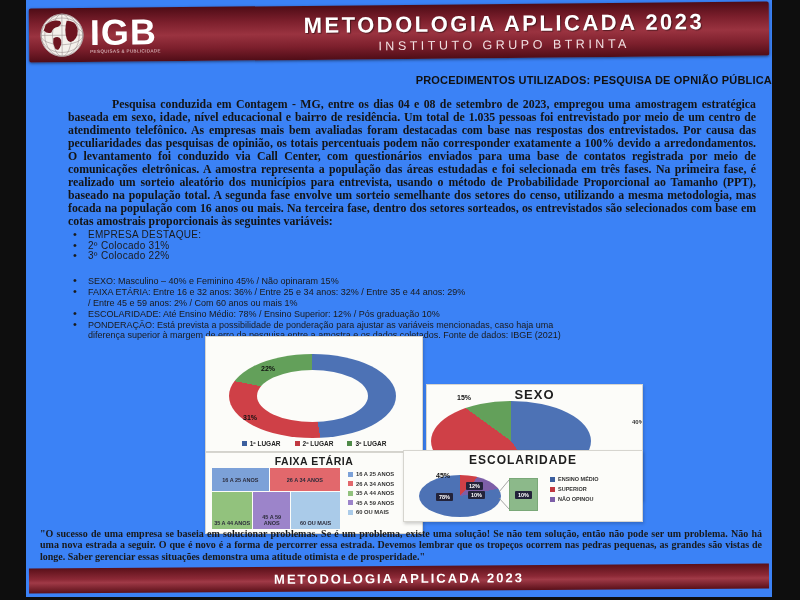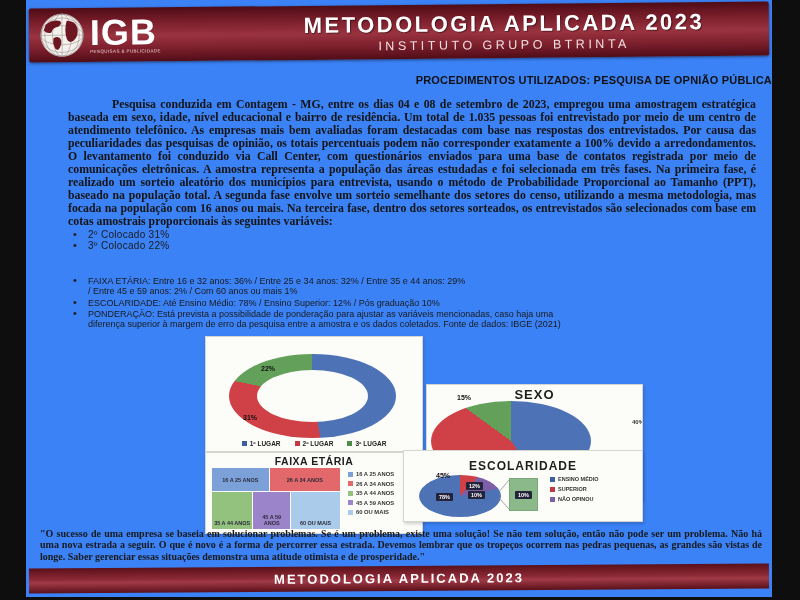--- a/index.html
+++ b/index.html
@@ -95,21 +95,21 @@
     display:flex; align-items:center; justify-content:center; text-align:center;
     font-size:5.5px; line-height:6px; font-weight:bold; color:#2b2b3a; padding:1px;
   }
   .trow2 .tblock { align-items:flex-end; padding-bottom:3px; }
   .tb-blue{width:44%;background:#7ca1d8}.tb-red{width:55%;background:#e2686c}
   .tb-green{width:31%;background:#92c27d}.tb-purple{width:28%;background:#9c84ca}.tb-light{width:38%;background:#aacbe9}
   .faixa-legend { left:142px; top:18px; gap:3.5px; font-size:5.8px; }
 
   
   .card-esc { left:377px; top:450px; width:238px; height:70px; }
-  .card-esc .card-title { margin-top:8px; font-size:12px; letter-spacing:1px; }
+  .card-esc .card-title { margin-top:2px; font-size:12px; letter-spacing:1px; }
   .pie-esc {
     position:absolute; left:15px; top:24px; width:82px; height:42px; border-radius:50%;
     background:conic-gradient(#cf4047 0 12%, #7d5fa8 0 22%, #4d72b5 0 100%);
   }
   .box-label {
     background:#23233a; color:#fff; font-size:5.5px; font-weight:bold;
     padding:1px 3px; border-radius:1px; z-index:3; white-space:nowrap;
   }
   .abs { position:absolute; }
   .bl-78 { left:32px; top:42px; }
@@ -163,25 +163,27 @@
     <div class="header-titles">
       <div class="header-title">METODOLOGIA APLICADA 2023</div>
       <div class="header-subtitle">INSTITUTO GRUPO BTRINTA</div>
     </div>
   </header>
 
   <div class="doc-title">PROCEDIMENTOS UTILIZADOS: PESQUISA DE OPNIÃO PÚBLICA</div>
   <p class="intro">Pesquisa conduzida em Contagem - MG, entre os dias 04 e 08 de setembro de 2023, empregou uma amostragem estratégica baseada em sexo, idade, nível educacional e bairro de residência. Um total de 1.035 pessoas foi entrevistado por meio de um centro de atendimento telefônico. As empresas mais bem avaliadas foram destacadas com base nas respostas dos entrevistados. Por causa das peculiaridades das pesquisas de opinião, os totais percentuais podem não corresponder exatamente a 100% devido a arredondamentos. O levantamento foi conduzido via Call Center, com questionários enviados para uma base de contatos registrada por meio de comunicações eletrônicas. A amostra representa a população das áreas estudadas e foi selecionada em três fases. Na primeira fase, é realizado um sorteio aleatório dos municípios para entrevista, usando o método de Probabilidade Proporcional ao Tamanho (PPT), baseado na população total. A segunda fase envolve um sorteio semelhante dos setores do censo, utilizando a mesma metodologia, mas focada na população com 16 anos ou mais. Na terceira fase, dentro dos setores sorteados, os entrevistados são selecionados com base em cotas amostrais proporcionais às seguintes variáveis:</p>
 
   <ul class="bullets g1">
+    <li>EMPRESA DESTAQUE:</li>
     <li>2º Colocado 31%</li>
     <li>3º Colocado 22%</li>
   </ul>
 
   <ul class="bullets g2">
+    <li>SEXO: Masculino – 40% e Feminino 45% / Não opinaram 15%</li>
     <li>FAIXA ETÁRIA: Entre 16 e 32 anos: 36% / Entre 25 e 34 anos: 32% / Entre 35 e 44 anos: 29%
 / Entre 45 e 59 anos: 2% / Com 60 anos ou mais 1%</li>
     <li>ESCOLARIDADE: Até Ensino Médio: 78% / Ensino Superior: 12% / Pós graduação 10%</li>
     <li>PONDERAÇÃO: Está prevista a possibilidade de ponderação para ajustar as variáveis mencionadas, caso haja uma
 diferença superior à margem de erro da pesquisa entre a amostra e os dados coletados. Fonte de dados: IBGE (2021)</li>
   </ul>
 
   <div class="card card-empresa">
     <div class="donut"></div>
     <span class="slice-label sl-22">22%</span>

